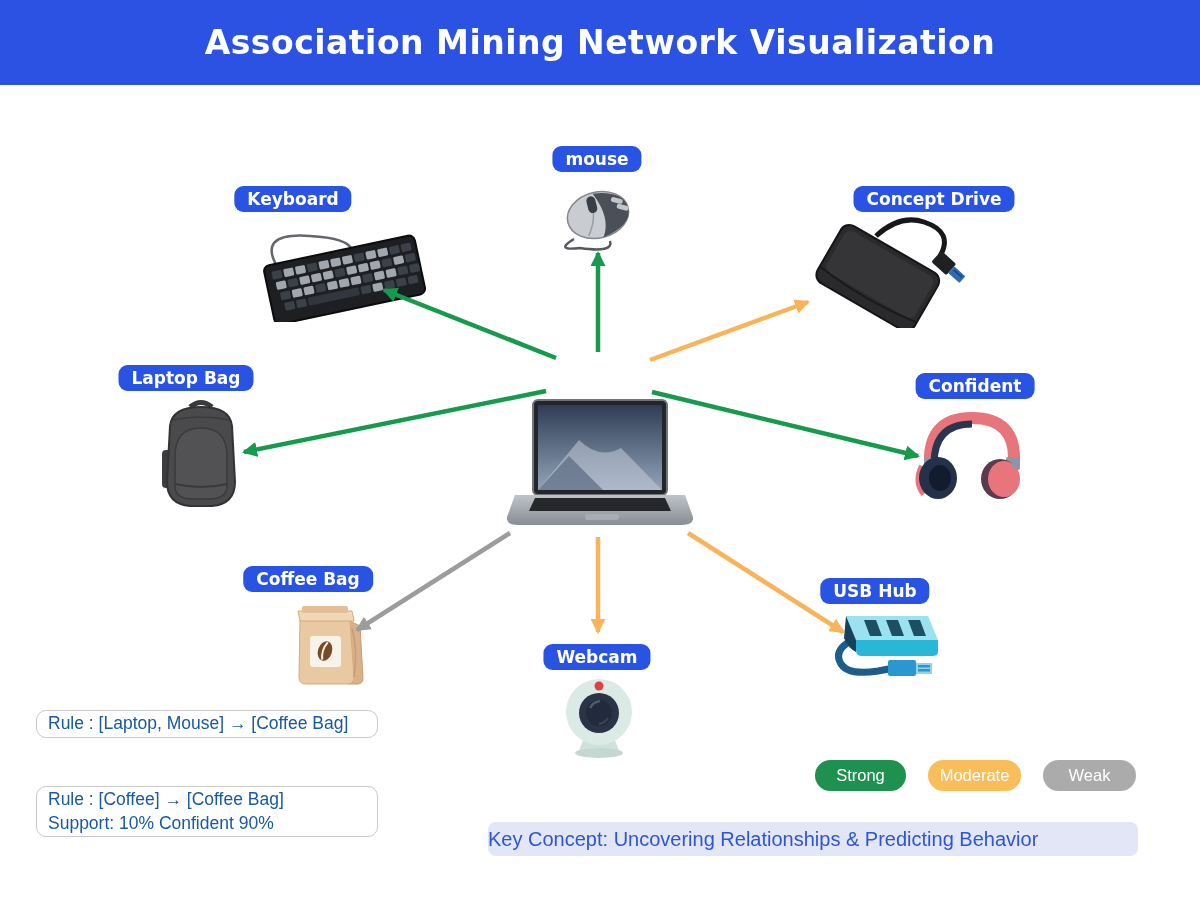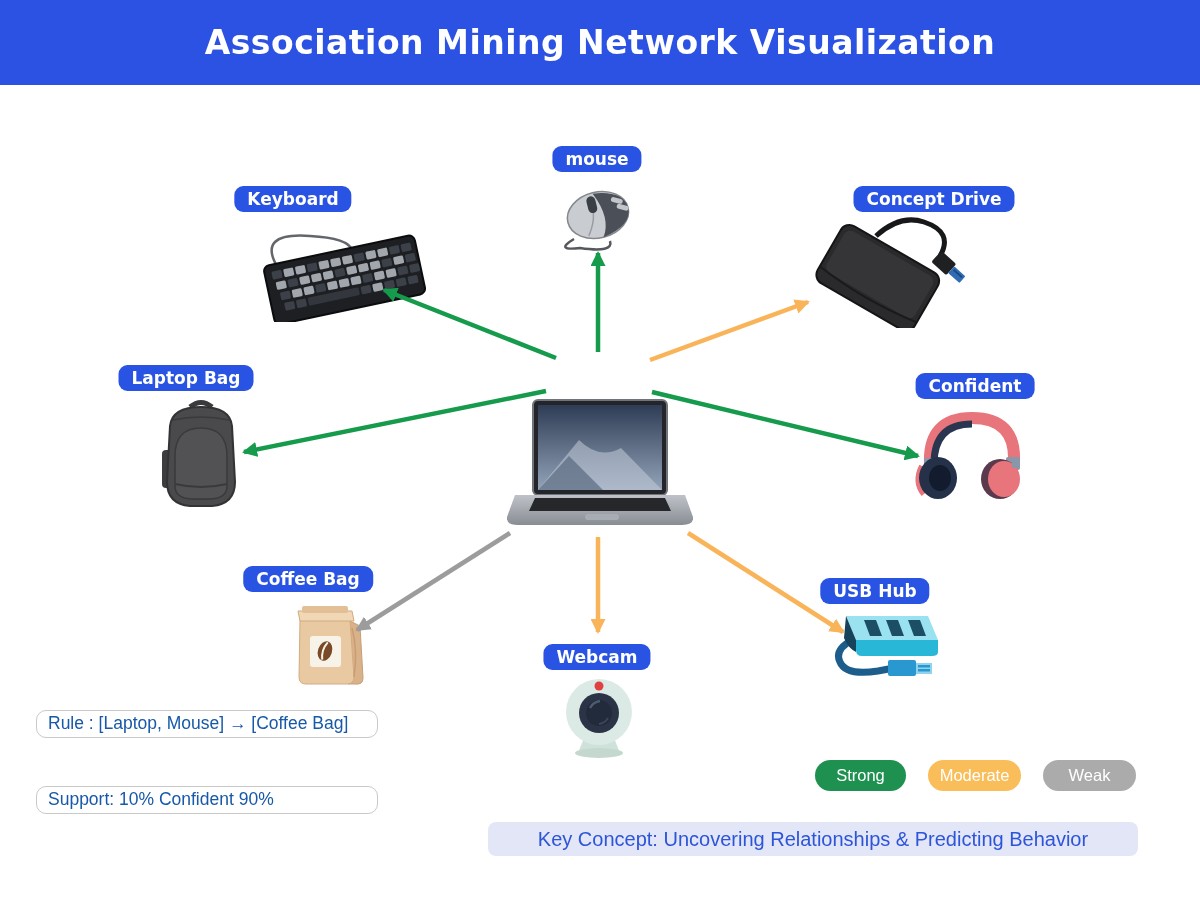--- a/index.html
+++ b/index.html
@@ -27,21 +27,21 @@
            font-family:"Liberation Sans","DejaVu Sans",sans-serif;z-index:30;}
   
   .legend-pill{position:absolute;height:31px;display:flex;align-items:center;justify-content:center;
                border-radius:16px;color:#fff;font-size:16.5px;z-index:30;
                font-family:"Liberation Sans","DejaVu Sans",sans-serif;}
   .legend-strong{left:815px;top:760px;width:91px;background:#1e9150;}
   .legend-moderate{left:928px;top:760px;width:93px;background:#f9bd59;}
   .legend-weak{left:1043px;top:760px;width:93px;background:#ababab;}
   
   .keyconcept{position:absolute;left:488px;top:822px;width:650px;height:34px;background:#e3e6f7;
-              border-radius:8px;display:flex;align-items:center;justify-content:center;
+              border-radius:8px;display:flex;align-items:center;
               color:#2c55d9;font-size:20px;z-index:30;
               font-family:"Liberation Sans","DejaVu Sans",sans-serif;}
 </style>
 </head>
 <body>
 
 <div id="stage">
 
   <div class="header">
     <h1>Association Mining Network Visualization</h1>
@@ -235,20 +235,21 @@
   <div class="pill" style="left:186px;top:365px">Laptop Bag</div>
   <div class="pill" style="left:975px;top:373px">Confident</div>
   <div class="pill" style="left:308px;top:566px">Coffee Bag</div>
   <div class="pill" style="left:875px;top:578px">USB Hub</div>
   <div class="pill" style="left:597px;top:644px">Webcam</div>
 
   <div class="rulebox" style="top:710px">
     <div>Rule : [Laptop, Mouse] → [Coffee Bag]</div>
   </div>
   <div class="rulebox" style="top:786px">
+    <div>Rule : [Coffee] → [Coffee Bag]</div>
     <div>Support: 10% Confident 90%</div>
   </div>
 
   <div class="legend-pill legend-strong">
     <span>Strong</span>
   </div>
   <div class="legend-pill legend-moderate">
     <span>Moderate</span>
   </div>
   <div class="legend-pill legend-weak">

